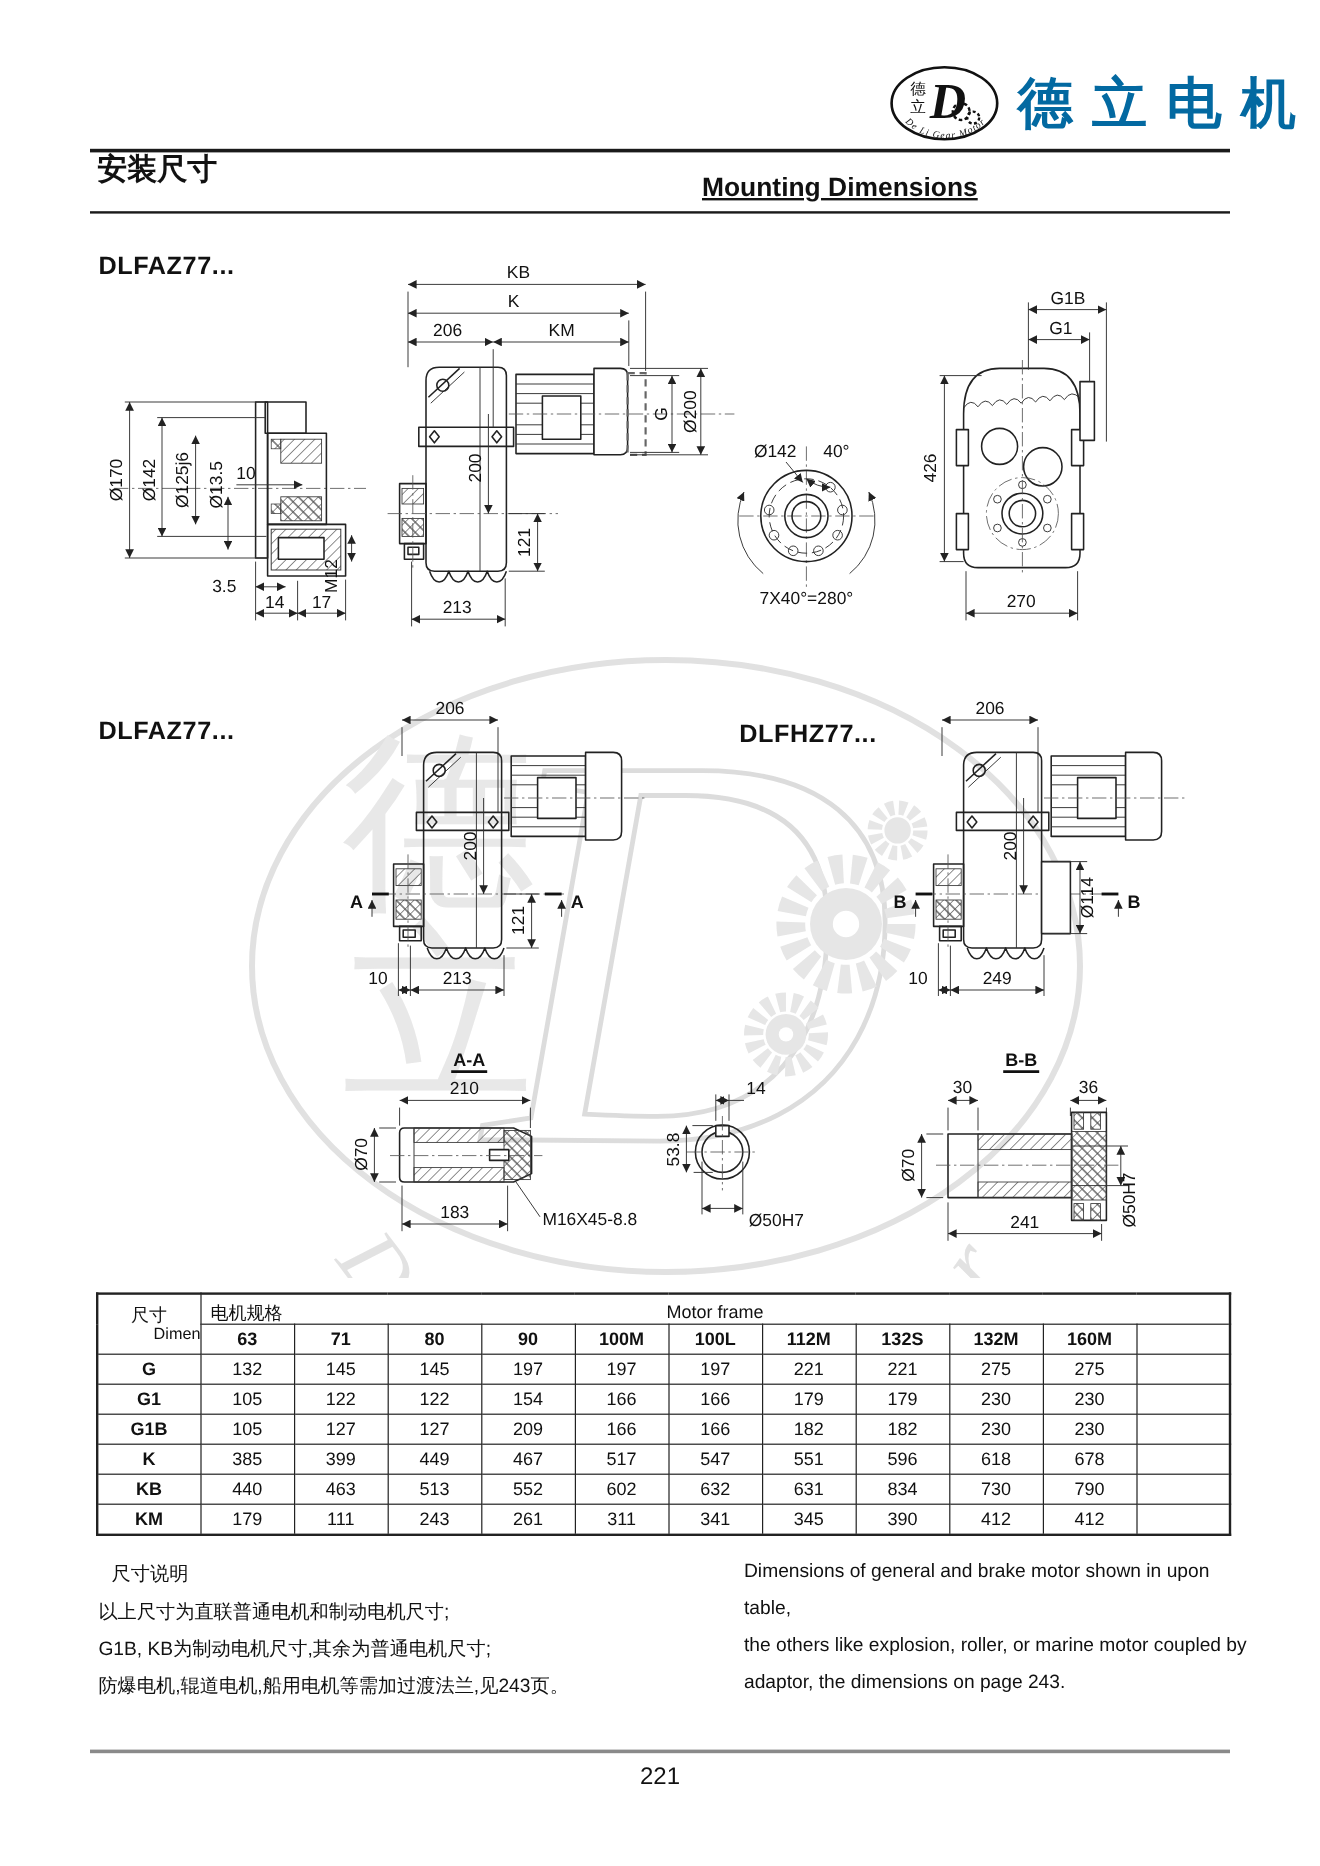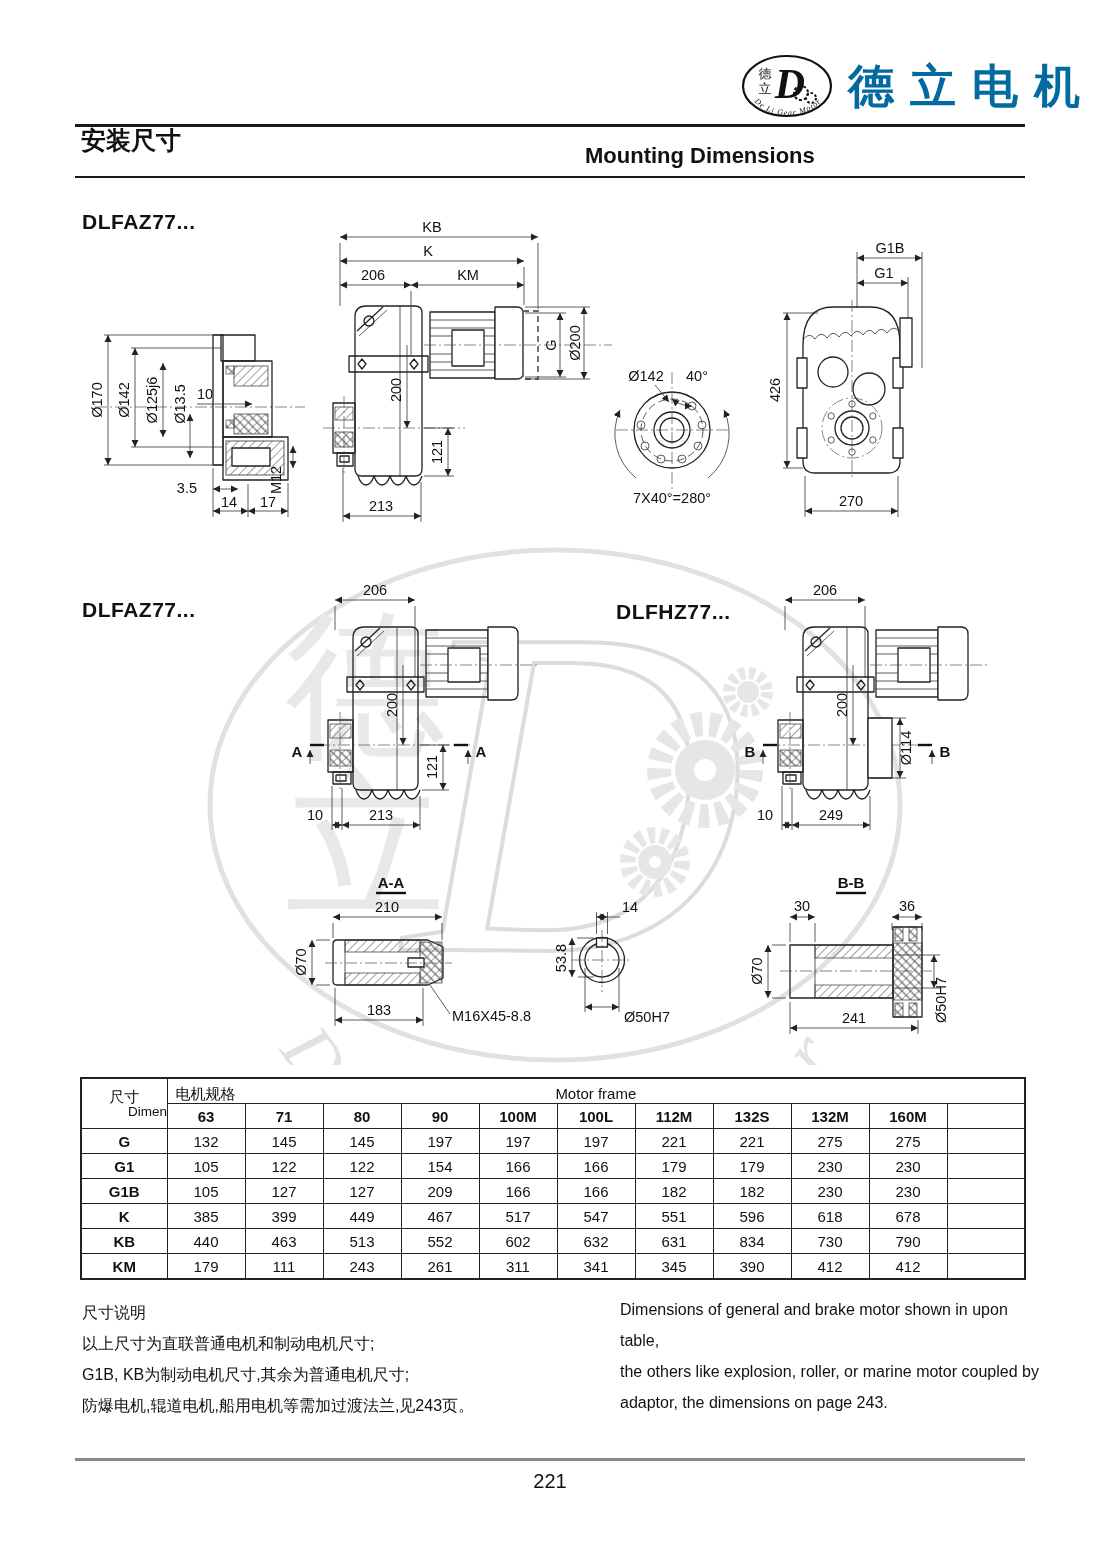--- a/index.html
+++ b/index.html
@@ -33,21 +33,21 @@
   table.dims{border:2px solid #222;}
   table.dims .hdr{font-weight:bold;}
   table.dims .rowlbl{font-weight:bold;}
   .cell-2l{line-height:15px;font-size:15px;}
   .cell-2l .en{font-size:13.5px;padding-left:46px;}
   .grpcell{position:relative;height:30px;}
   .grpcell .cn{position:absolute;left:8px;top:6px;font-size:15px;}
   .grpcell .en{position:absolute;left:0;right:0;top:6px;text-align:center;font-size:15px;}
   
   .notes{font-size:16px;line-height:31px;}
-  .notes .nt{font-weight:normal;}
+  .notes .nt{font-weight:normal;margin-left:11px;}
   .notes-en .nt{font-weight:bold;}
   .pageno{font-size:20px;text-align:center;}
   .grayline{background:#8a8a8a;}
 </style>
 </head>
 <body>
 
 <div class="page">
 
   <svg class="abs" style="left:735px;top:50px;" width="105" height="72" viewBox="0 0 105 72">
@@ -59,21 +59,21 @@
     <circle cx="76" cy="48" r="5" fill="none" stroke="#111" stroke-width="2" stroke-dasharray="2.5 2"></circle>
     <path id="logoarc" d="M 14 44 A 42 34 0 0 0 92 44" fill="none"></path>
     <text style="font-size:8px;font-style:italic;font-family:'Liberation Serif',serif;fill:#111;letter-spacing:1px;">
       <textPath href="#logoarc" startOffset="50%">De Li Gear Motor</textPath>
     </text>
   </svg>
   <div class="abs brand" style="left:848px;top:56px;">德立电机</div>
 
   <div class="abs rule" style="left:75px;top:124px;width:950px;height:3px;"></div>
   <div class="abs title-cn" style="left:81px;top:124px;">安装尺寸</div>
-  <div class="abs title-en" style="left:585px;top:143px;">Mounting Dimensions</div>
+  <div class="abs title-en" style="left:585px;top:143px;text-decoration:underline;">Mounting Dimensions</div>
   <div class="abs rule" style="left:75px;top:176px;width:950px;height:2px;"></div>
 
   <div class="abs sec-label" style="left:82px;top:210px;">DLFAZ77...</div>
   <div class="abs sec-label" style="left:82px;top:598px;">DLFAZ77...</div>
   <div class="abs sec-label" style="left:616px;top:600px;text-align:right;">DLFHZ77...</div>
 
   <svg class="abs" style="left:0;top:185px;" width="1100" height="880" viewBox="0 185 1100 880">
     <defs>
       <marker id="ar" viewBox="0 0 10 10" refX="10" refY="5" markerWidth="9" markerHeight="9" orient="auto-start-reverse">
           <path d="M0,0 L10,5 L0,10 z" fill="#222"></path>

